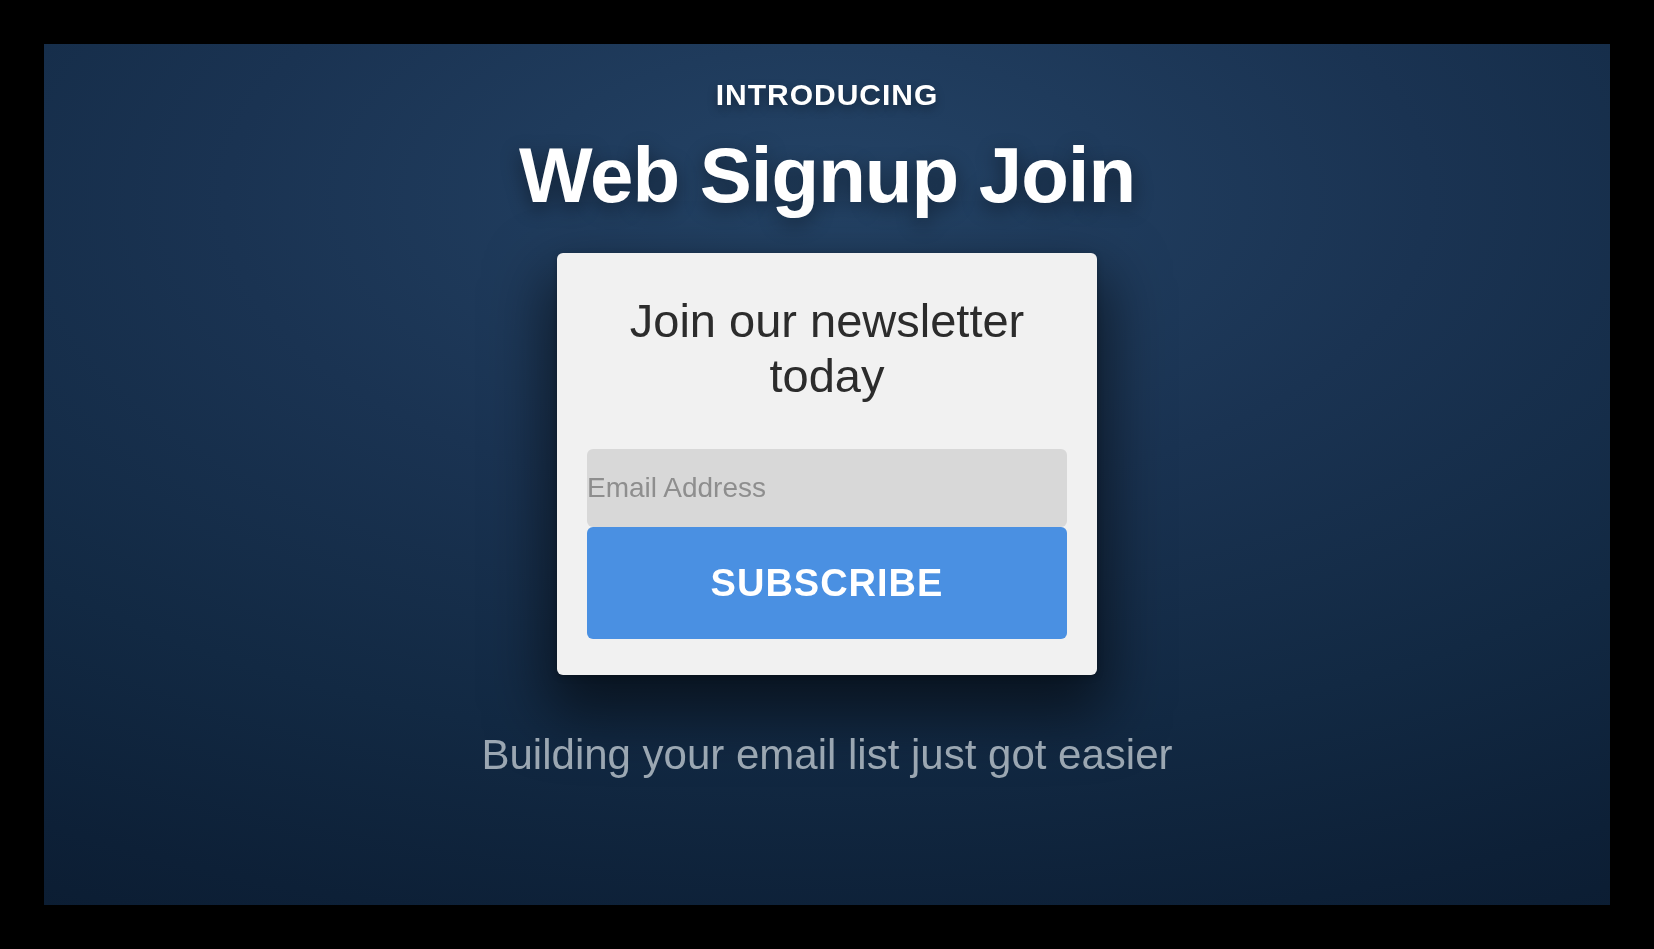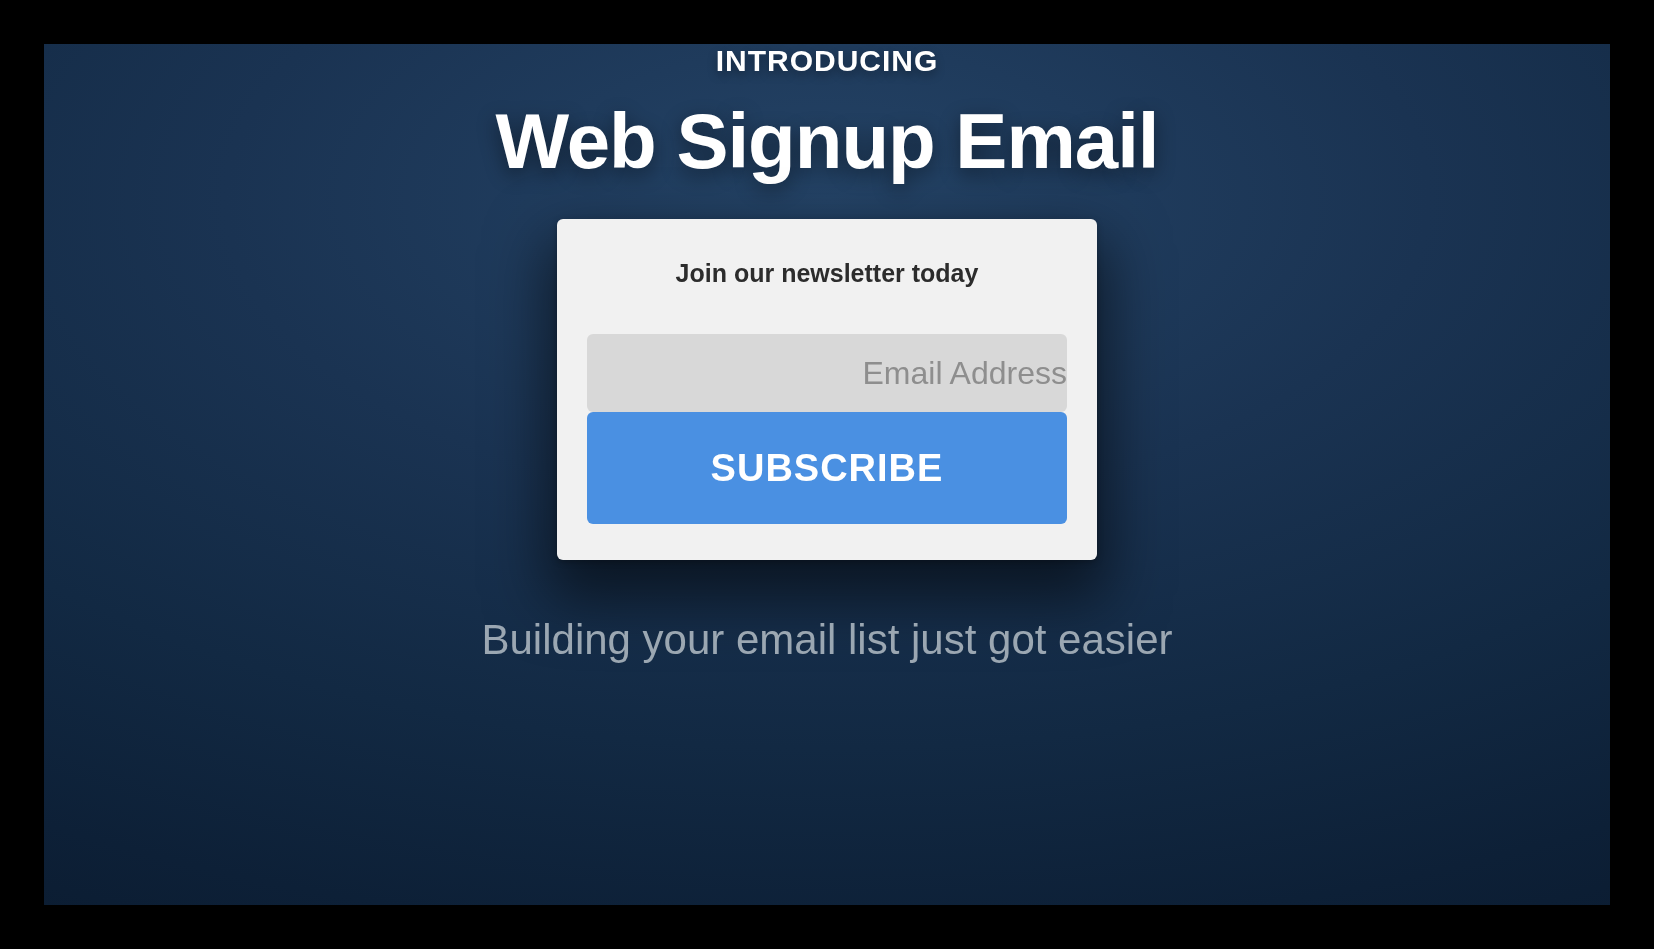--- a/index.html
+++ b/index.html
@@ -18,20 +18,21 @@
       font-family: "Helvetica Neue", Helvetica, Arial, sans-serif;
     }
 
     .panel {
       width: 1566px;
       height: 861px;
       background: radial-gradient(ellipse 120% 110% at 50% 18%, #244366 0%, #1a3352 32%, #122943 58%, #0d2037 78%, #09182b 100%);
       display: flex;
       flex-direction: column;
       align-items: center;
+      padding-top: 34px;
     }
 
     .eyebrow {
       color: #ffffff;
       font-size: 30px;
       font-weight: 700;
       letter-spacing: 1px;
       text-shadow: 0 4px 10px rgba(0,0,0,0.35);
     }
 
@@ -53,35 +54,35 @@
         0 2px 6px rgba(0,0,0,0.25),
         0 30px 60px 10px rgba(0,0,0,0.55);
       padding: 40px 30px 36px 30px;
       display: flex;
       flex-direction: column;
       align-items: center;
     }
 
     .card-title {
       color: #2c2c2c;
-      font-size: 25px;
-      font-weight: 700;
+      font-size: 47px;
+      font-weight: 400;
       text-align: center;
     }
 
     .email-input {
       margin-top: 46px;
       width: 100%;
       height: 78px;
       border: none;
       border-radius: 6px;
       background: #d8d8d8;
-      font-size: 32px;
+      font-size: 28px;
       font-weight: 500;
-      text-align: right;
+      text-align: left;
       color: #3a3a3a;
       outline: none;
       font-family: inherit;
     }
 
     .email-input::placeholder {
       color: #8e8e8e;
     }
 
     .subscribe-btn {
@@ -104,21 +105,21 @@
       font-size: 42px;
       font-weight: 500;
     }
   </style>
 </head>
 <body>
 
 <div class="panel">
   <div class="eyebrow">INTRODUCING</div>
 
-  <h1 class="headline">Web Signup Email</h1>
+  <h1 class="headline">Web Signup Join</h1>
 
   <div class="card">
     <div class="card-title">Join our newsletter today</div>
 
     <input type="text" class="email-input" placeholder="Email Address" style="">
 
     <button class="subscribe-btn">SUBSCRIBE</button>
   </div>
 
   <div class="tagline">Building your email list just got easier</div>

